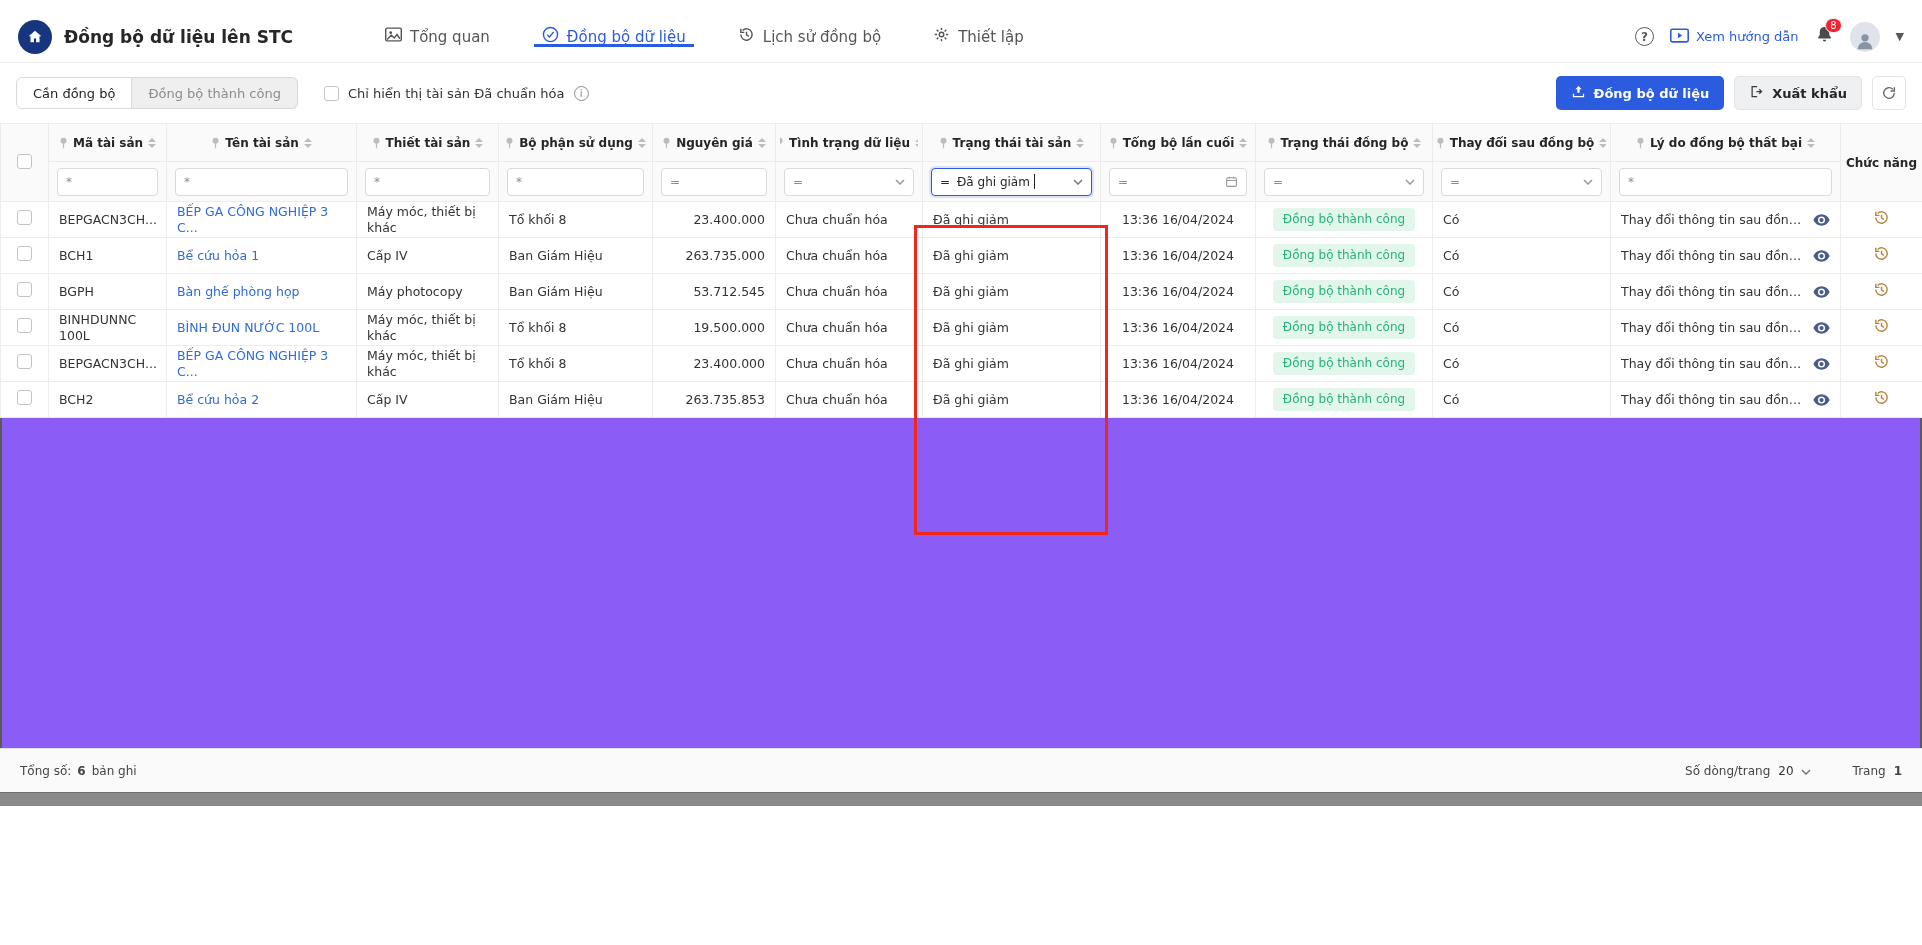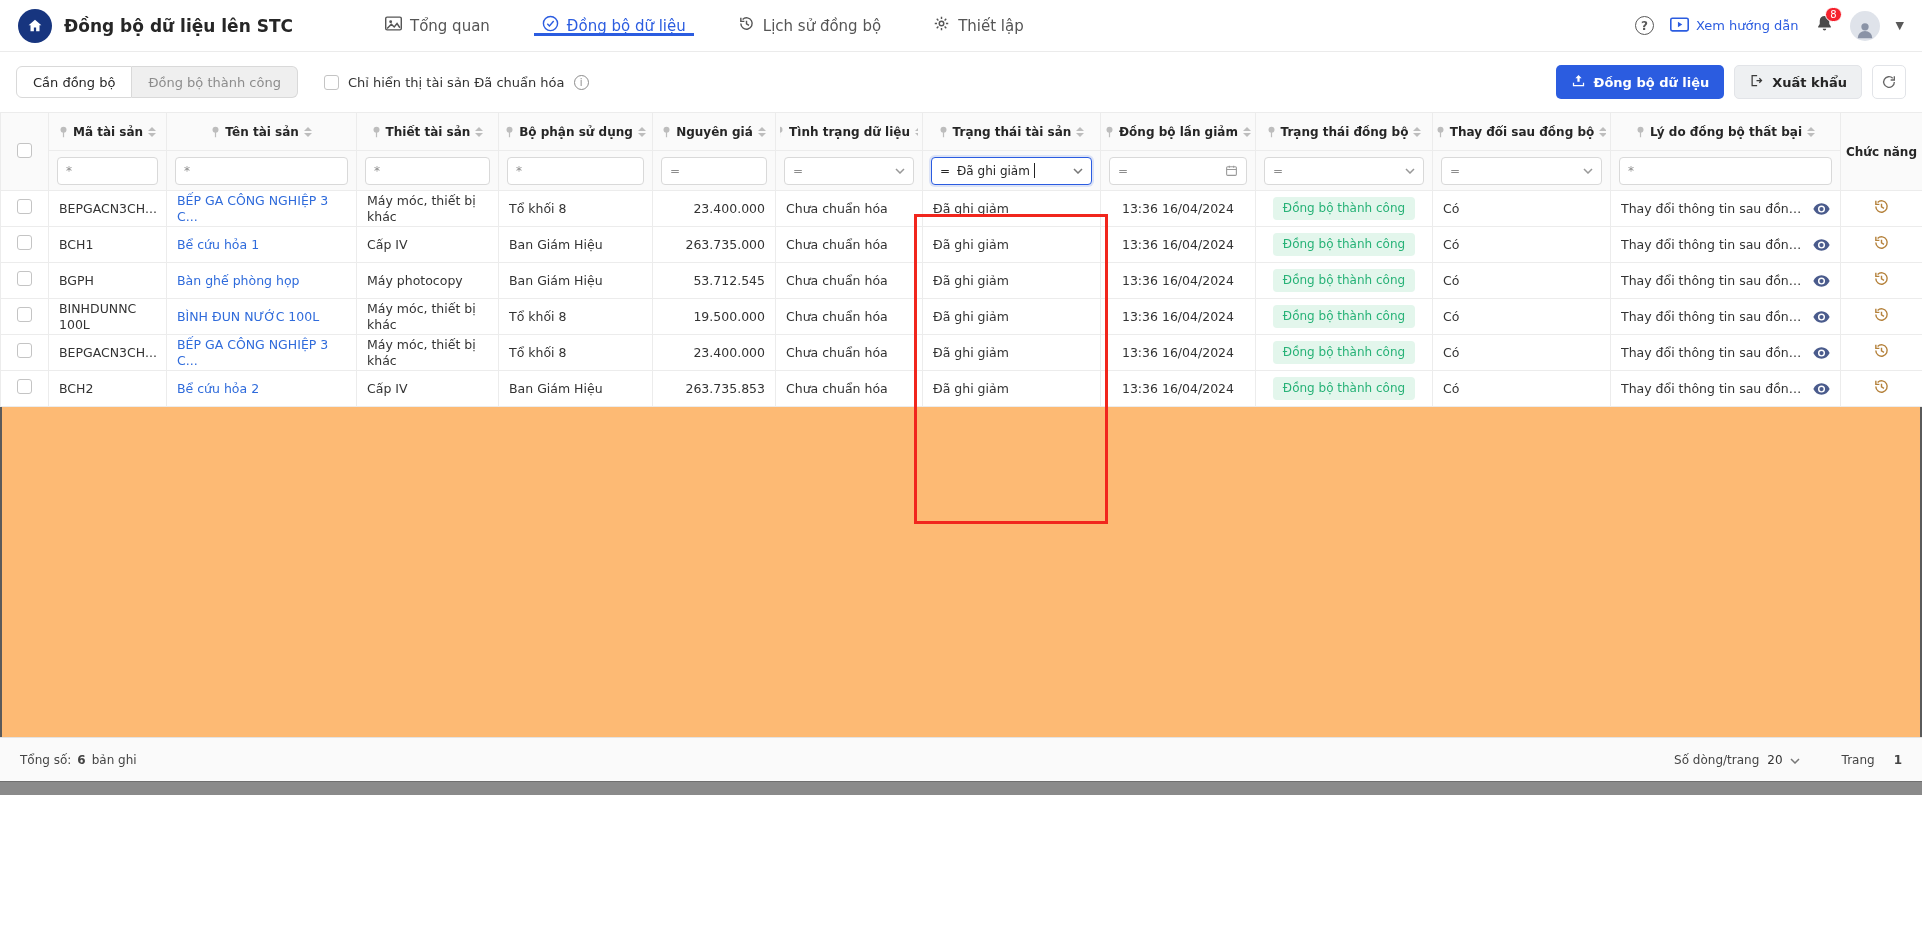--- a/index.html
+++ b/index.html
@@ -1,20 +1,20 @@
 <!DOCTYPE html>
 <html><head>
 <meta charset="utf-8">
 <style>
   * { box-sizing: border-box; margin: 0; padding: 0; }
   html,body { background:#ffffff; }
   body { font-family: "DejaVu Sans","Liberation Sans",sans-serif; color:#262626; }
 
-  .screen { position:relative; width:1922px; height:795px; background:#fdba74; overflow:hidden;
-            box-shadow: inset 2px 0 0 #5a5a5a, inset -2px 0 0 #5a5a5a; }
+  .screen { position:relative; width:1922px; height:795px; background:#8b5cf6; overflow:hidden;
+            box-shadow: inset 2px 0 0 #5a5a5a, inset -2px 0 0 #5a5a5a; margin-top: 11px; }
 
   
   .app-header { height:52px; display:flex; align-items:center; padding:0 18px; border-bottom:1px solid #ebebeb; background:#fff; }
   .logo { width:34px; height:34px; border-radius:50%; background:#17357f; display:flex; align-items:center; justify-content:center; flex:none; }
   .app-title { font-size:17px; font-weight:bold; margin-left:12px; white-space:nowrap; }
   .tabs { display:flex; align-items:center; height:52px; margin-left:66px; }
   .tab { display:flex; align-items:center; gap:8px; margin:0 26px; font-size:15px; color:#555; cursor:pointer; position:relative; white-space:nowrap; }
   .tab.active { color:#2b5ce0; }
   .tab.active::after { content:""; position:absolute; left:-8px; right:-8px; bottom:0; height:3px; background:#2b5ce0; }
   .header-right { margin-left:auto; display:flex; align-items:center; gap:16px; }
@@ -79,21 +79,21 @@
 
   
   .annotation { position:absolute; left:914px; top:102px; width:194px; height:310px; border:3px solid #f1261d; pointer-events:none; z-index:5; }
 
   
   .app-footer { position:absolute; left:0; right:0; bottom:14px; height:44px; background:#fafafa; border-top:1px solid #e3e3e3;
                 display:flex; align-items:center; padding:0 20px; font-size:12px; color:#444; }
   .footer-left { display:flex; gap:6px; align-items:center; }
   .footer-right { margin-left:auto; display:flex; align-items:flex-start; gap:8px; }
   .rpp { display:inline-flex; align-items:center; gap:7px; cursor:pointer; color:#333; }
-  .page-group { display:inline-flex; align-items:center; gap:19px; margin-left:34px; }
+  .page-group { display:inline-flex; align-items:center; gap:8px; margin-left:34px; }
   .page-num { font-weight:bold; }
   .bottom-strip { position:absolute; left:0; right:0; bottom:0; height:14px; background:#8a8a8a; border-top:1px solid #6f6f6f; }
 </style>
 </head>
 <body>
 
 <div class="screen">
 
   <header class="app-header">
     <div class="logo">
@@ -340,21 +340,21 @@
           </div>
             </th>
           <th>
               <div class="th-inner">
             <span class="pin">
                   <svg width="9" height="12" viewBox="0 0 12 16">
                     <circle cx="6" cy="5" r="4" fill="#b3b3b3"></circle>
                     <rect x="5.2" y="8" width="1.6" height="7" fill="#b3b3b3"></rect>
                   </svg>
                 </span>
-            <span class="th-label">Đồng bộ lần giảm</span>
+            <span class="th-label">Tổng bộ lần cuối</span>
             <span class="sort">
                   <i class="up"></i>
                   <i class="down"></i>
                 </span>
           </div>
             </th>
           <th>
               <div class="th-inner">
             <span class="pin">
                   <svg width="9" height="12" viewBox="0 0 12 16">

